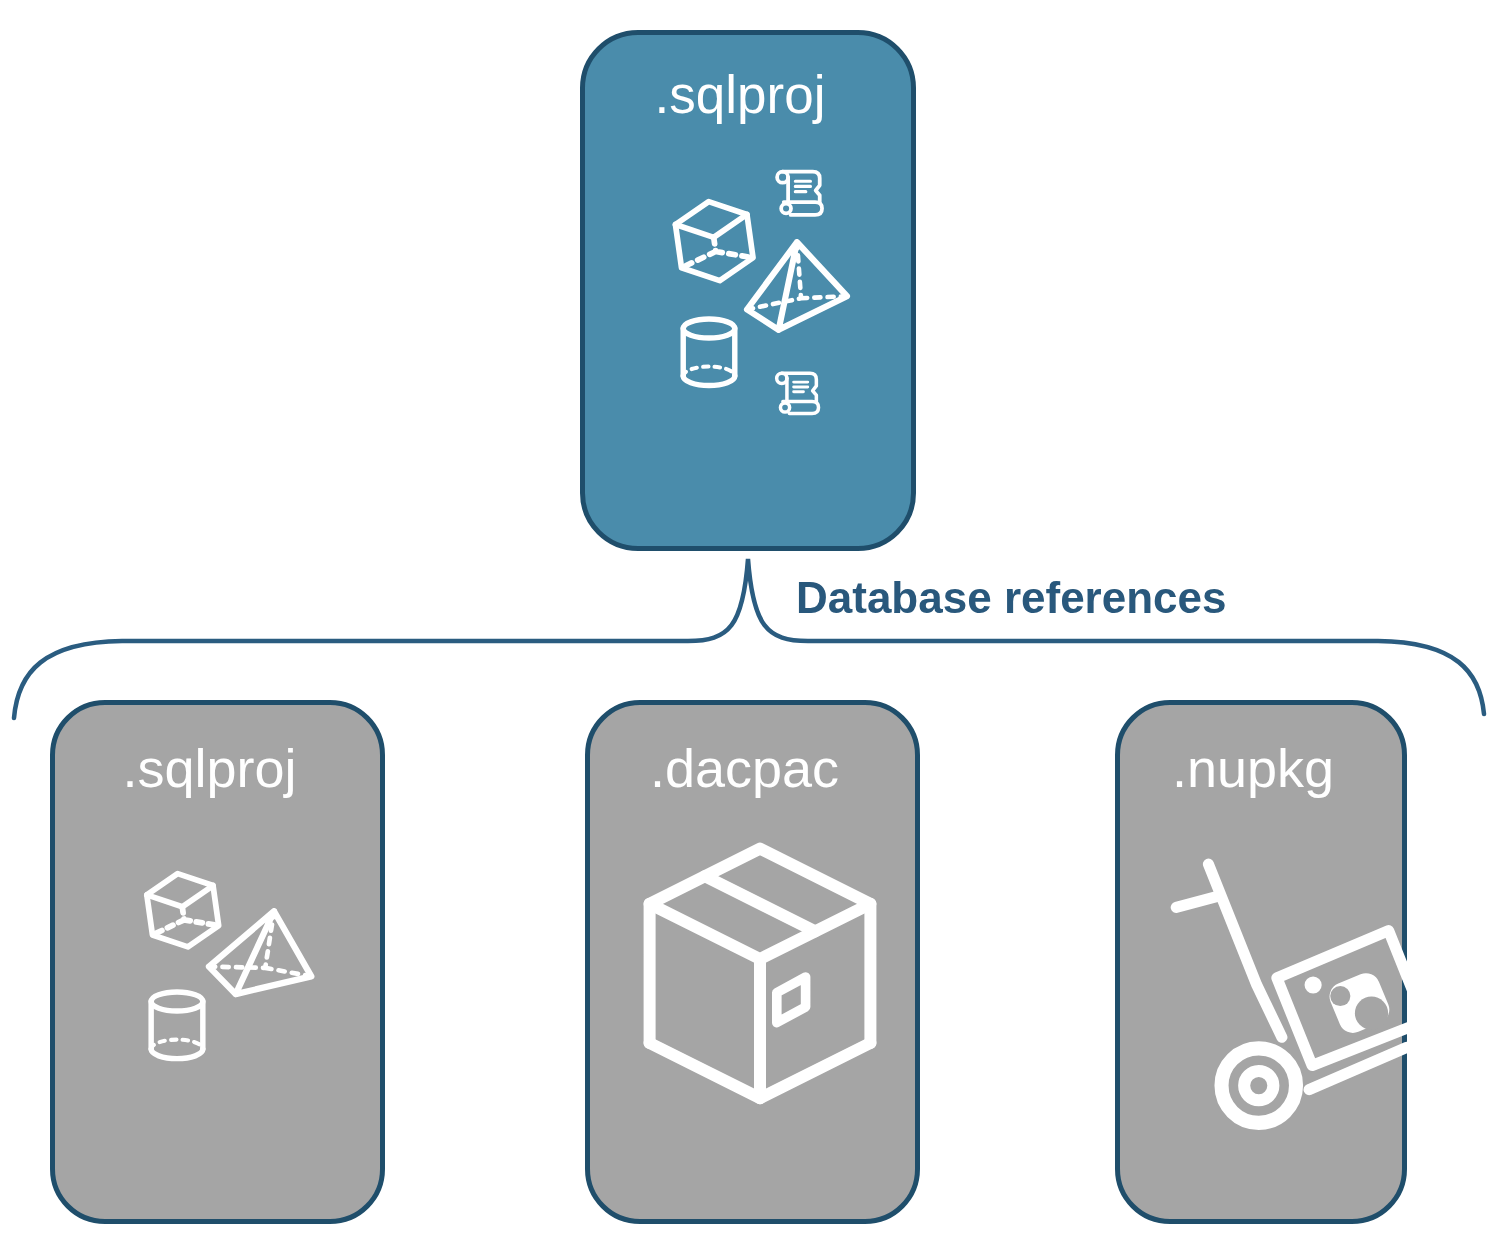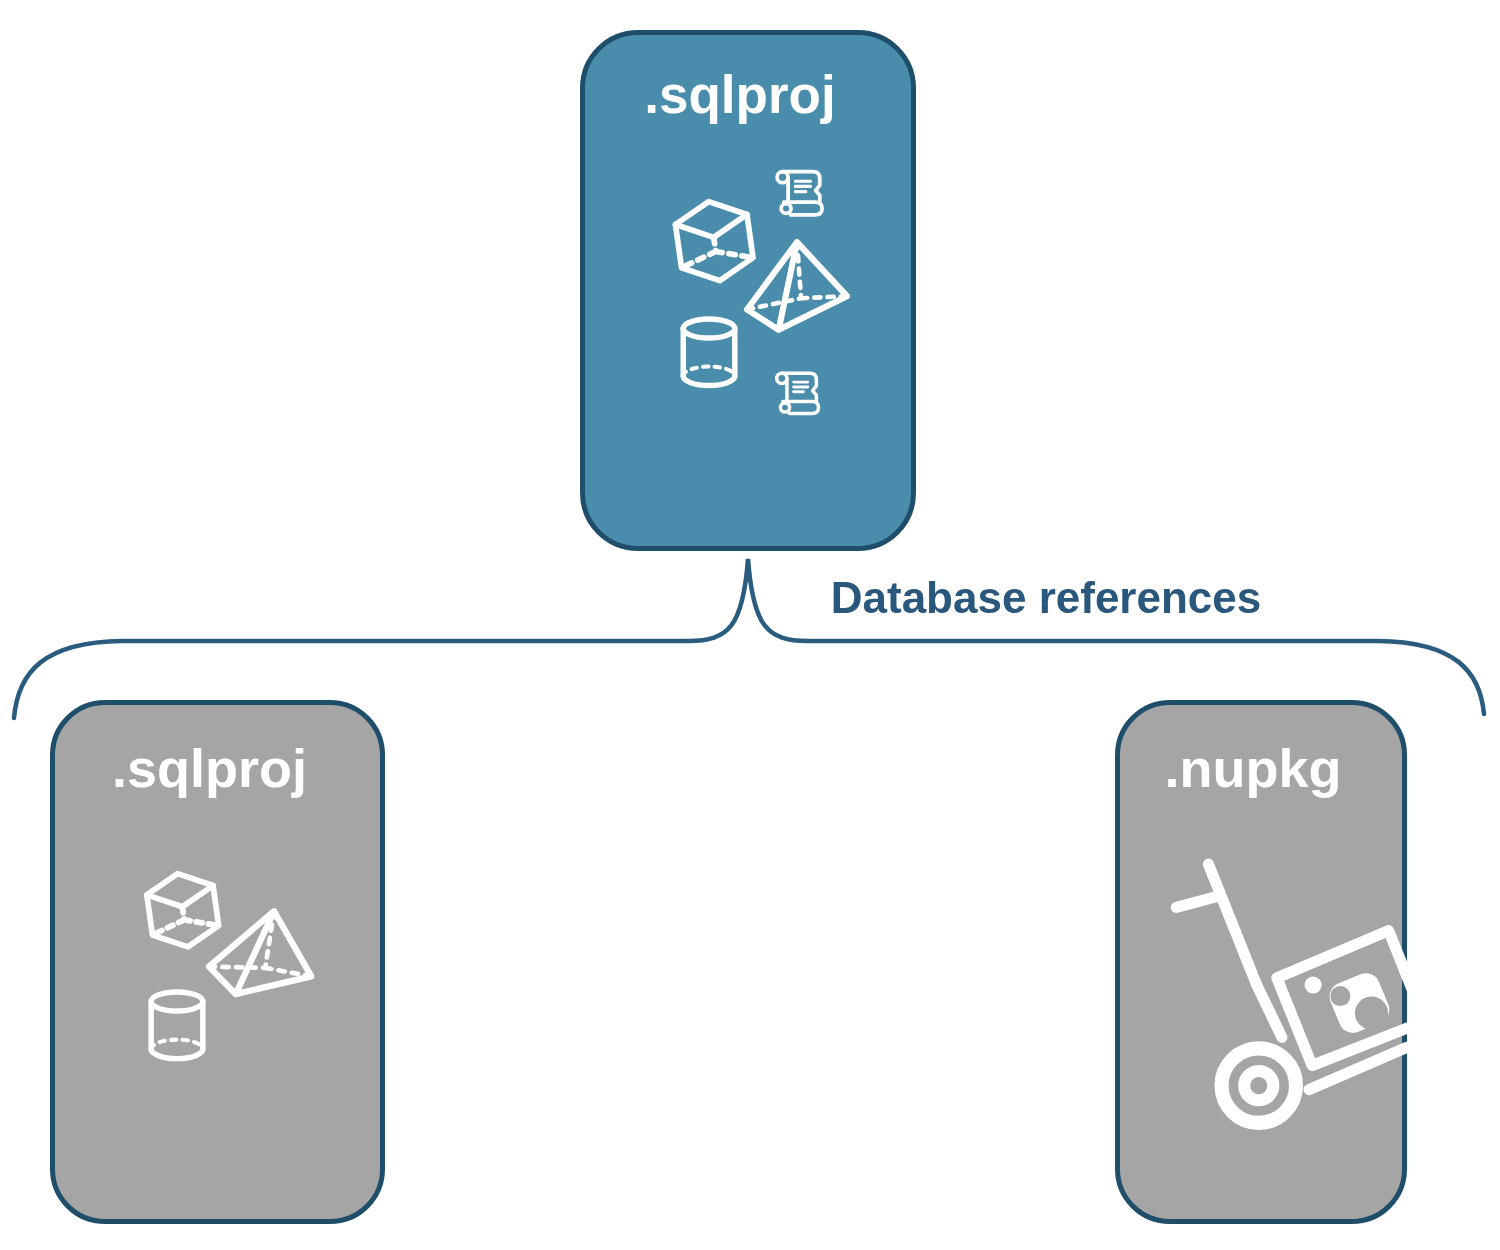--- a/index.html
+++ b/index.html
@@ -5,25 +5,25 @@
   html,body{margin:0;padding:0;background:#ffffff;}
   #canvas{position:relative;width:1500px;height:1250px;background:#ffffff;overflow:hidden;
           font-family:"Liberation Sans", sans-serif;}
   .node{position:absolute;border:5px solid #1f4e6b;box-sizing:border-box;}
   .node-parent{left:580px;top:30px;width:336px;height:521px;background:#4a8cab;border-radius:58px;}
   .node-child{background:#a5a5a5;border-radius:55px;top:700px;height:524px;}
   #child-sqlproj{left:50px;width:335px;}
   #child-dacpac{left:585px;width:335px;}
   #child-nupkg{left:1115px;width:292px;}
   .node-title{position:absolute;left:0;right:16px;top:32px;text-align:center;color:#ffffff;
-              font-weight:700;font-size:54px;line-height:1.15;letter-spacing:0px;}
+              font-weight:400;font-size:54px;line-height:1.15;letter-spacing:0px;}
   .node-parent .node-title{top:30px;font-size:53px;}
   .icon{position:absolute;}
   svg{display:block;overflow:visible;}
-  #edge-label{position:absolute;left:796px;top:574px;width:500px;text-align:center;
+  #edge-label{position:absolute;left:796px;top:574px;width:500px;
               color:#29587c;font-weight:700;font-size:44px;line-height:1.1;}
   #brace-layer{position:absolute;left:0;top:0;pointer-events:none;}
 </style>
 </head>
 <body>
 
 <div id="canvas">
 
   <div class="node node-parent">
     <div class="node-title">.sqlproj</div>
@@ -103,20 +103,33 @@
     <div class="icon" style="left:88px;top:278px;width:68px;height:86px;">
       <svg width="68" height="86" viewBox="0 0 100 112" fill="none" stroke="#ffffff" stroke-width="8" stroke-linecap="round">
         <ellipse cx="50" cy="20" rx="38" ry="14"></ellipse>
         <path d="M12 20 V90 M88 20 V90"></path>
         <path d="M12 90 A38 14 0 0 0 88 90"></path>
         <path d="M12 90 A38 14 0 0 1 88 90" stroke-dasharray="8 9" stroke-width="6"></path>
       </svg>
     </div>
   </div>
 
+  <div class="node node-child" id="child-dacpac">
+    <div class="node-title">.dacpac</div>
+
+    <div class="icon" style="left:50px;top:132px;width:240px;height:292px;">
+      <svg width="240" height="292" viewBox="0 0 100 120" fill="none" stroke="#ffffff" stroke-width="5" stroke-linejoin="round" stroke-linecap="round">
+        <path d="M50 4 L96 27 L50 50 L4 27 Z"></path>
+        <path d="M27 15.5 L73 38.5"></path>
+        <path d="M4 27 V85 M96 27 V85 M50 50 V108"></path>
+        <path d="M4 85 L50 108 L96 85"></path>
+        <path d="M57 64 L69 57.5 V70 L57 76.5 Z" stroke-width="4"></path>
+      </svg>
+    </div>
+  </div>
 
   <div class="node node-child" id="child-nupkg">
     <div class="node-title">.nupkg</div>
 
     <div class="icon" style="left:24px;top:138px;width:302px;height:302px;">
       <svg width="302" height="302" viewBox="0 0 300 300" fill="none" stroke="#ffffff" stroke-linecap="round" stroke-linejoin="round">
         <path d="M32 64 L73 53" stroke-width="11"></path>
         <path d="M64 21 L112 141 L137 193" stroke-width="11"></path>
         <circle cx="114" cy="241" r="37" stroke-width="14"></circle>
         <circle cx="114" cy="241" r="14.5" stroke-width="12"></circle>

